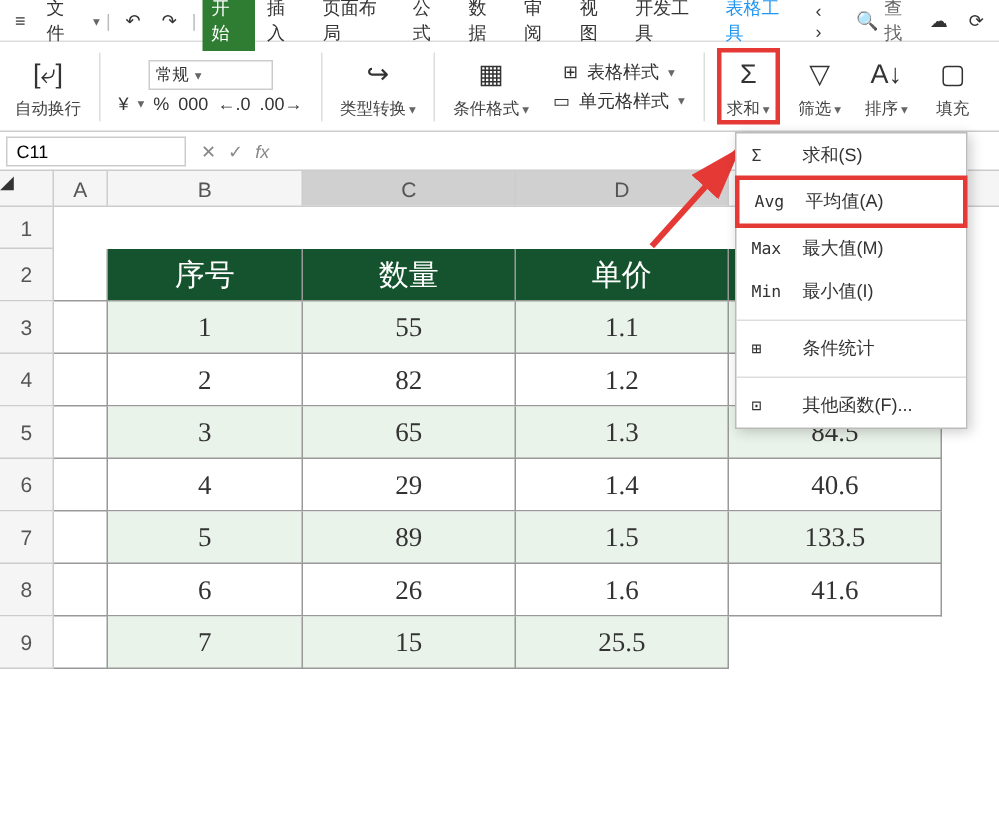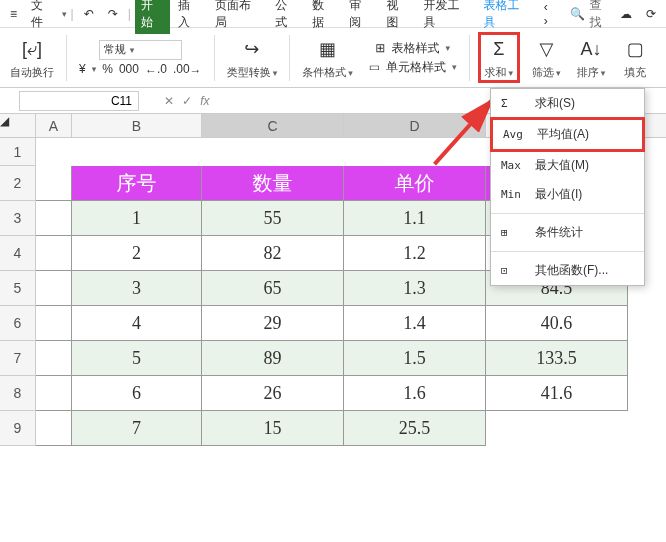--- a/index.html
+++ b/index.html
@@ -12,37 +12,37 @@
 .search{display:flex;align-items:center;gap:4px;margin-left:8px;color:#666}
 .toolbar{height:60px;display:flex;align-items:center;border-bottom:1px solid #ccc;padding:0 6px;gap:8px}
 .tool-group{display:flex;flex-direction:column;align-items:center;gap:2px;padding:0 4px}
 .tool-label{font-size:11px;color:#444;display:flex;align-items:center;gap:2px}
 .tool-icons{display:flex;gap:6px;align-items:center}
 .vsep{width:1px;height:46px;background:#ddd}
 .dropdown{border:1px solid #ccc;padding:2px 4px;font-size:11px;display:flex;align-items:center;gap:4px;height:20px}
 .big-icon{width:28px;height:28px;display:flex;align-items:center;justify-content:center;font-size:18px}
 .highlight-red{border:3px solid #e53935}
 .formula-bar{height:26px;display:flex;align-items:center;border-bottom:1px solid #ccc}
-.name-box{width:120px;border:1px solid #ccc;margin:2px 19px;padding:2px 6px;text-align:right;font-size:12px}
+.name-box{width:120px;border:1px solid #ccc;margin:2px 4px;padding:2px 6px;text-align:left;font-size:12px}
 .fx-area{display:flex;align-items:center;gap:8px;padding:0 6px;color:#888}
 .grid-area{position:relative}
 .col-headers{display:flex;height:24px;background:#f5f5f5;border-bottom:1px solid #ccc}
 .corner{width:36px;border-right:1px solid #ccc}
 .col-h{border-right:1px solid #ccc;display:flex;align-items:center;justify-content:center;color:#555;font-size:14px}
 .col-a{width:36px}
 .col-b{width:130px}
 .col-c{width:142px}
 .col-d{width:142px}
 .col-e{width:142px}
 .col-sel{background:#d0d0d0}
 .rows{display:flex;flex-direction:column}
 .row{display:flex;height:35px}
 .row-h{width:36px;background:#f5f5f5;border-right:1px solid #ccc;border-bottom:1px solid #ccc;display:flex;align-items:center;justify-content:center;color:#555;font-size:14px}
 .cell{border-right:1px solid #999;border-bottom:1px solid #999;display:flex;align-items:center;justify-content:center;font-size:18px;font-family:"SimSun",serif}
-.th-cell{background:#d946ef;color:#fff;font-size:20px;font-weight:normal}
+.th-cell{background:#14532d;color:#fff;font-size:20px;font-weight:normal}
 .alt{background:#eaf3ea}
 .row1{height:28px}
 .row1 .cell{border:none}
 .dropdown-menu{position:absolute;top:88px;left:490px;width:155px;background:#fff;border:1px solid #bbb;box-shadow:2px 2px 8px rgba(0,0,0,0.2);z-index:10}
 .menu-item{display:flex;align-items:center;padding:6px 10px;gap:8px;font-size:12px;cursor:pointer}
 .menu-item.hl{border:3px solid #e53935;margin:-1px}
 .menu-abbr{font-family:monospace;font-size:11px;width:26px;color:#333}
 .menu-divider{height:1px;background:#ddd;margin:4px 0}
 .arrow{position:absolute;top:100px;left:420px;z-index:9;transform:rotate(-20deg)}
 .caret{font-size:9px;color:#666}

